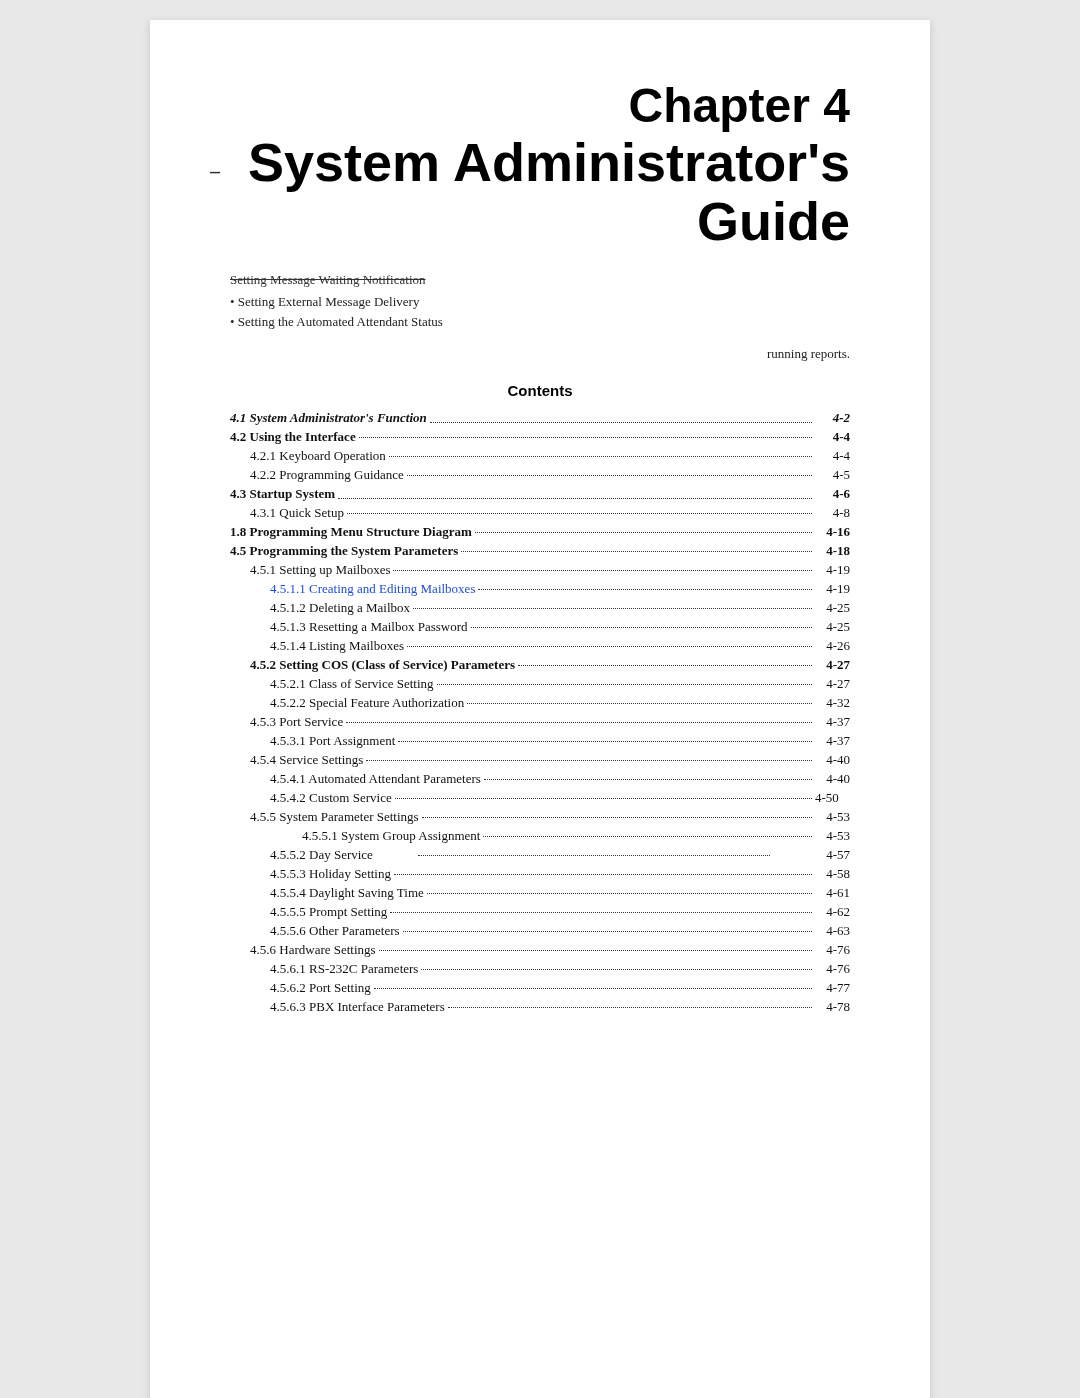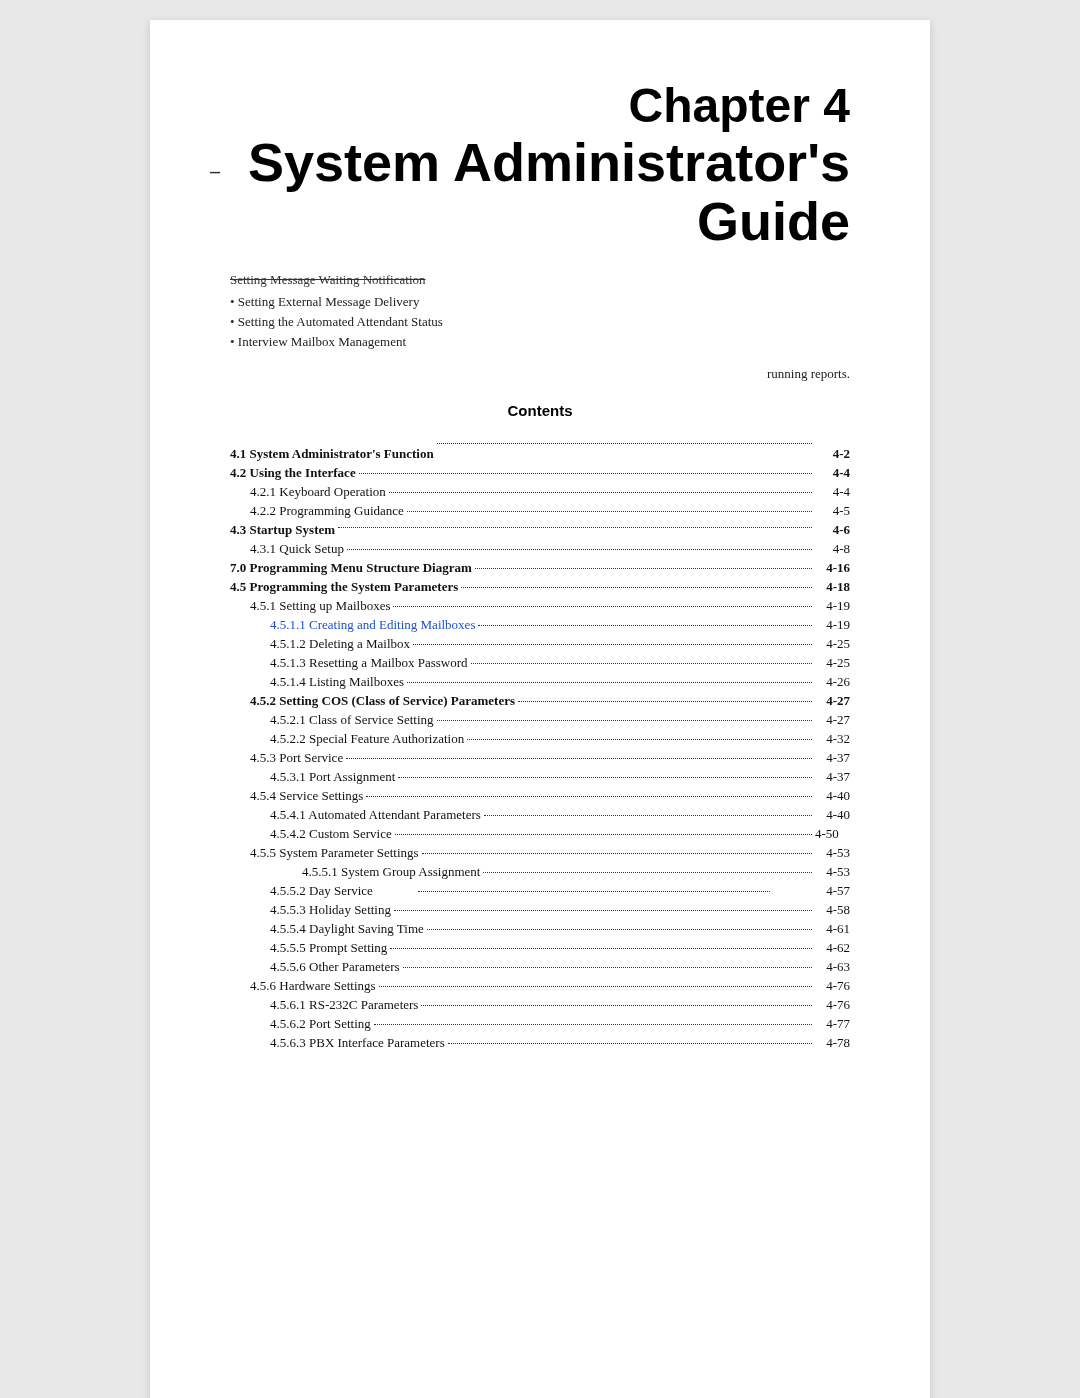--- a/index.html
+++ b/index.html
@@ -78,21 +78,21 @@
     }
 
     .contents-section {
       margin-top: 10px;
     }
 
     .contents-title {
       text-align: center;
       font-size: 15px;
       font-weight: bold;
-      margin-bottom: 26px;
+      margin-bottom: 10px;
       font-family: Arial, Helvetica, sans-serif;
     }
 
     .dash-marker {
       position: absolute;
       left: 60px;
       top: 140px;
       font-size: 20px;
       font-weight: bold;
       color: #333;
@@ -108,60 +108,59 @@
   <div class="chapter-heading">
     <span class="chapter-label">Chapter 4</span>
     <span class="chapter-title">System Administrator's Guide</span>
   </div>
 
   <div class="strikethrough-line">Setting Message Waiting Notification</div>
 
   <ul class="bullet-list">
   <li>Setting External Message Delivery</li>
       <li>Setting the Automated Attendant Status</li>
-      <li>Interview Mailbox Management</li>
     </ul>
 
   <div class="running-reports">running  reports.</div>
 
   <div class="contents-section">
     <div class="contents-title">Contents</div>
     <div id="toc-container">
-        <div style="display: flex; align-items: flex-start; padding: 1.5px 0px;">
+        <div style="display: flex; align-items: flex-end; padding: 1.5px 0px; font-style: italic;">
           <span style="white-space: nowrap; flex-shrink: 0; font-size: 13px; color: rgb(17, 17, 17); font-weight: bold;">4.1 System Administrator's Function </span>
           <span style="flex: 1 1 0%; min-width: 10px; border-bottom: 1px dotted rgb(51, 51, 51); margin: 0px 3px; position: relative; top: -3px;"></span>
           <span style="white-space: nowrap; flex-shrink: 0; min-width: 35px; text-align: right; font-size: 13px; color: rgb(17, 17, 17); font-weight: bold;">4-2</span>
         </div>
         <div style="display: flex; align-items: baseline; padding: 1.5px 0px;">
           <span style="white-space: nowrap; flex-shrink: 0; font-size: 13px; color: rgb(17, 17, 17); font-weight: bold;">4.2 Using the Interface</span>
           <span style="flex: 1 1 0%; min-width: 10px; border-bottom: 1px dotted rgb(51, 51, 51); margin: 0px 3px; position: relative; top: -3px;"></span>
           <span style="white-space: nowrap; flex-shrink: 0; min-width: 35px; text-align: right; font-size: 13px; color: rgb(17, 17, 17); font-weight: bold;">4-4</span>
         </div>
         <div style="display: flex; align-items: baseline; padding: 1.5px 0px 1.5px 20px;">
           <span style="white-space: nowrap; flex-shrink: 0; font-size: 13px; color: rgb(17, 17, 17);">4.2.1  Keyboard Operation </span>
           <span style="flex: 1 1 0%; min-width: 10px; border-bottom: 1px dotted rgb(51, 51, 51); margin: 0px 3px; position: relative; top: -3px;"></span>
           <span style="white-space: nowrap; flex-shrink: 0; min-width: 35px; text-align: right; font-size: 13px; color: rgb(17, 17, 17);">4-4</span>
         </div>
         <div style="display: flex; align-items: baseline; padding: 1.5px 0px 1.5px 20px;">
           <span style="white-space: nowrap; flex-shrink: 0; font-size: 13px; color: rgb(17, 17, 17);">4.2.2  Programming Guidance </span>
           <span style="flex: 1 1 0%; min-width: 10px; border-bottom: 1px dotted rgb(51, 51, 51); margin: 0px 3px; position: relative; top: -3px;"></span>
           <span style="white-space: nowrap; flex-shrink: 0; min-width: 35px; text-align: right; font-size: 13px; color: rgb(17, 17, 17);">4-5</span>
         </div>
-        <div style="display: flex; align-items: center; padding: 1.5px 0px;">
+        <div style="display: flex; align-items: flex-end; padding: 1.5px 0px;">
           <span style="white-space: nowrap; flex-shrink: 0; font-size: 13px; color: rgb(17, 17, 17); font-weight: bold;">4.3 Startup System </span>
           <span style="flex: 1 1 0%; min-width: 10px; border-bottom: 1px dotted rgb(51, 51, 51); margin: 0px 3px; position: relative; top: -3px;"></span>
           <span style="white-space: nowrap; flex-shrink: 0; min-width: 35px; text-align: right; font-size: 13px; color: rgb(17, 17, 17); font-weight: bold;">4-6</span>
         </div>
         <div style="display: flex; align-items: baseline; padding: 1.5px 0px 1.5px 20px;">
           <span style="white-space: nowrap; flex-shrink: 0; font-size: 13px; color: rgb(17, 17, 17);">4.3.1  Quick Setup </span>
           <span style="flex: 1 1 0%; min-width: 10px; border-bottom: 1px dotted rgb(51, 51, 51); margin: 0px 3px; position: relative; top: -3px;"></span>
           <span style="white-space: nowrap; flex-shrink: 0; min-width: 35px; text-align: right; font-size: 13px; color: rgb(17, 17, 17);">4-8</span>
         </div>
         <div style="display: flex; align-items: baseline; padding: 1.5px 0px;">
-          <span style="white-space: nowrap; flex-shrink: 0; font-size: 13px; color: rgb(17, 17, 17); font-weight: bold;">7.0 Programming Menu Structure Diagram</span>
+          <span style="white-space: nowrap; flex-shrink: 0; font-size: 13px; color: rgb(17, 17, 17); font-weight: bold;">1.8 Programming Menu Structure Diagram</span>
           <span style="flex: 1 1 0%; min-width: 10px; border-bottom: 1px dotted rgb(51, 51, 51); margin: 0px 3px; position: relative; top: -3px;"></span>
           <span style="white-space: nowrap; flex-shrink: 0; min-width: 35px; text-align: right; font-size: 13px; color: rgb(17, 17, 17); font-weight: bold;">4-16</span>
         </div>
         <div style="display: flex; align-items: baseline; padding: 1.5px 0px;">
           <span style="white-space: nowrap; flex-shrink: 0; font-size: 13px; color: rgb(17, 17, 17); font-weight: bold;">4.5 Programming the System Parameters</span>
           <span style="flex: 1 1 0%; min-width: 10px; border-bottom: 1px dotted rgb(51, 51, 51); margin: 0px 3px; position: relative; top: -3px;"></span>
           <span style="white-space: nowrap; flex-shrink: 0; min-width: 35px; text-align: right; font-size: 13px; color: rgb(17, 17, 17); font-weight: bold;">4-18</span>
         </div>
         <div style="display: flex; align-items: baseline; padding: 1.5px 0px 1.5px 20px;">
           <span style="white-space: nowrap; flex-shrink: 0; font-size: 13px; color: rgb(17, 17, 17);">4.5.1  Setting up Mailboxes </span>

